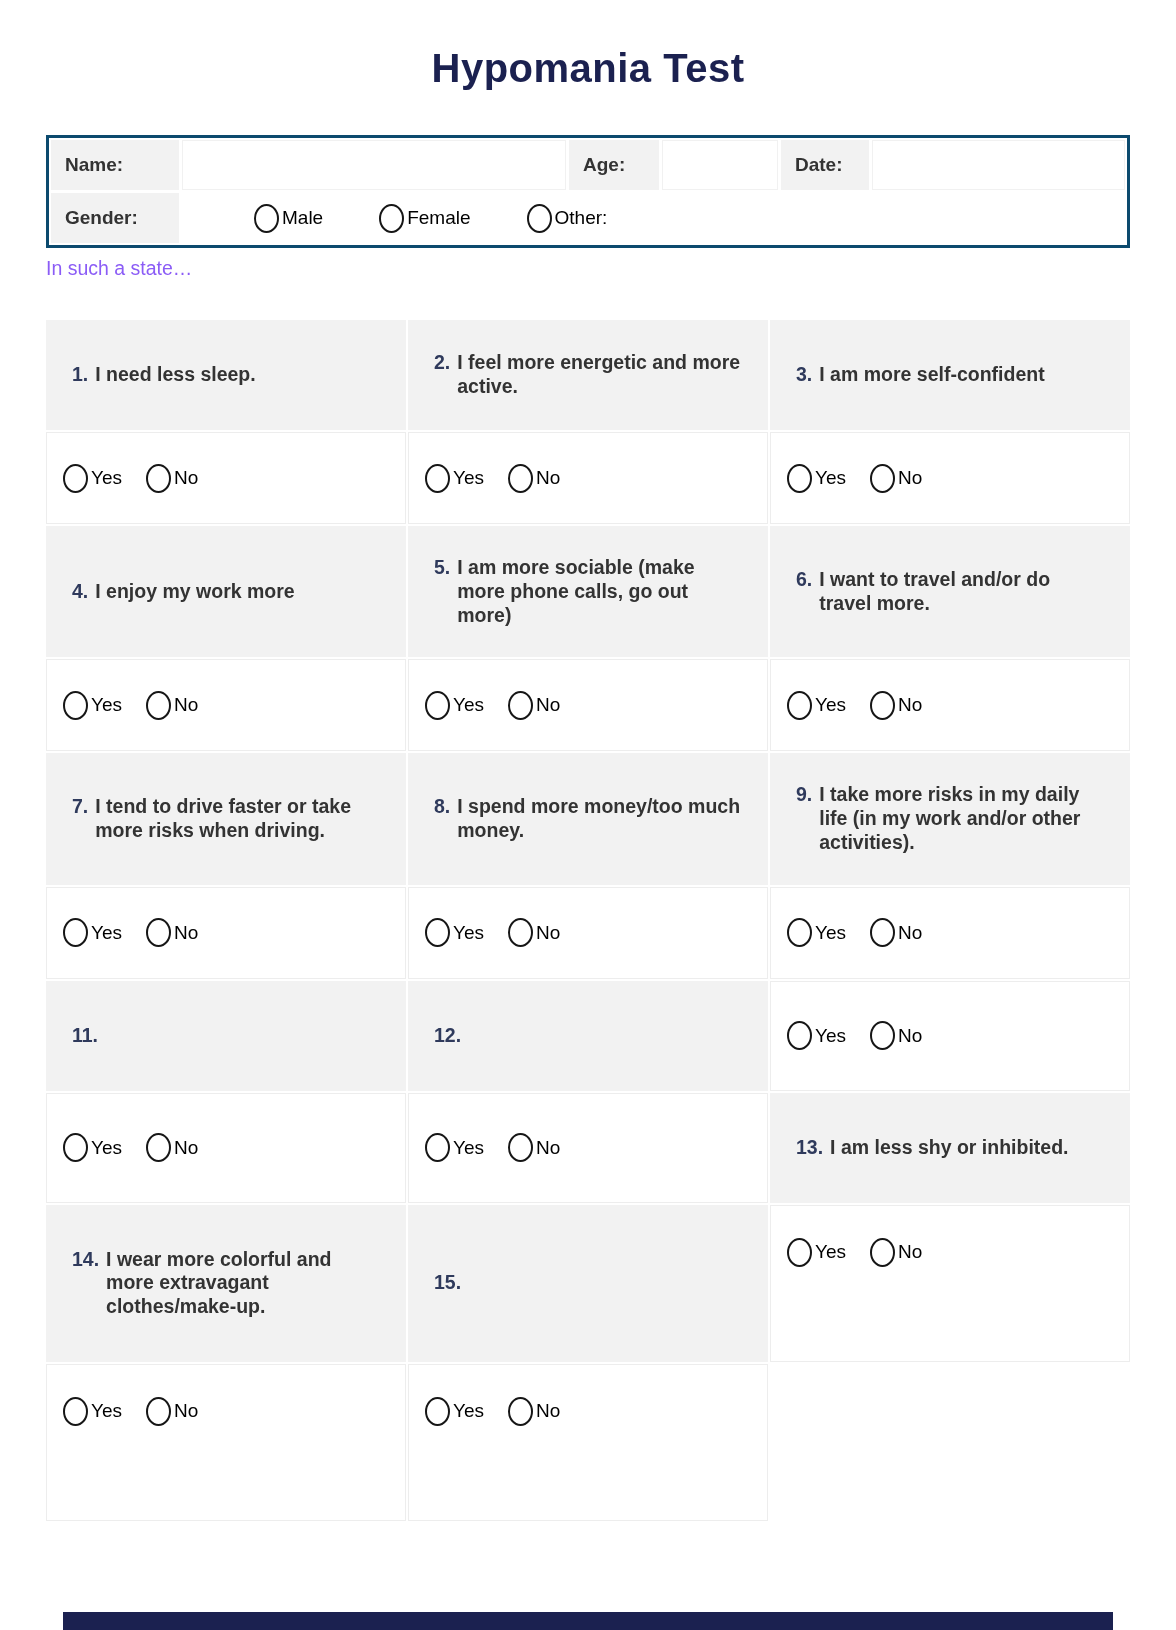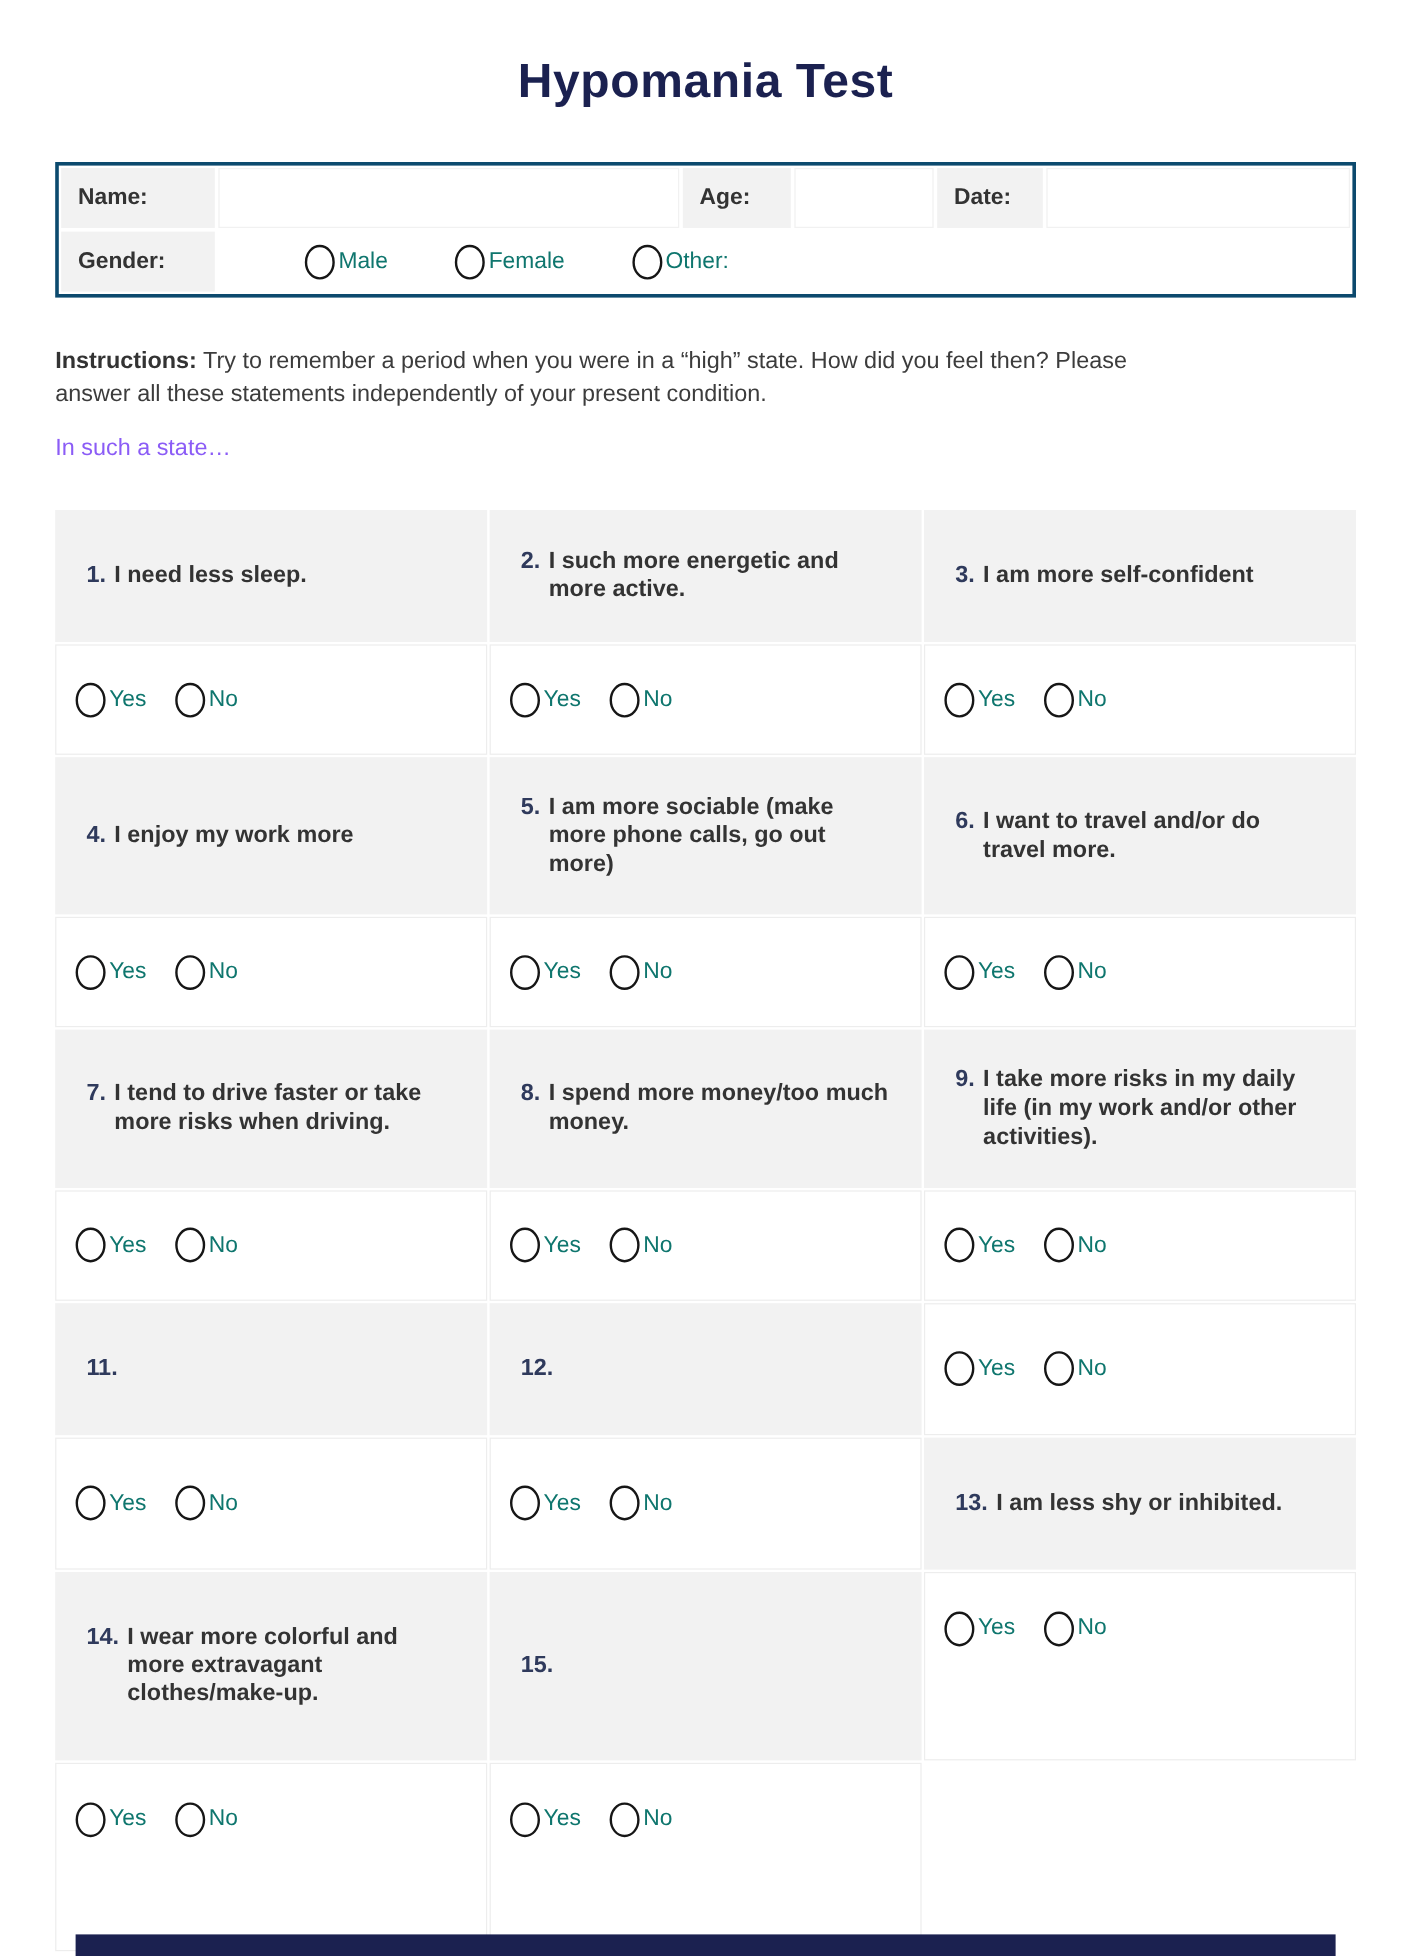--- a/index.html
+++ b/index.html
@@ -63,21 +63,21 @@
   .opt { display: flex; align-items: center; cursor: pointer; }
   .radio {
     display: inline-block;
     width: 25px;
     height: 29px;
     border: 2.5px solid #161616;
     border-radius: 50%;
     background: #fff;
     flex: 0 0 auto;
   }
-  .optlabel { font-size: 19px; color: #0f766e; margin-left: 3px; white-space: nowrap; }
+  .optlabel { font-size: 19px; color: #000000; margin-left: 3px; white-space: nowrap; }
 
   
   .instructions {
     margin-top: 40px;
     font-size: 19.5px;
     line-height: 1.4;
     color: #3c3c3c;
     max-width: 955px;
   }
   .instructions b { color: #333; }
@@ -155,35 +155,34 @@
         <span class="radio"></span>
         <span class="optlabel">Female</span>
       </span>
       <span class="opt">
         <span class="radio"></span>
         <span class="optlabel">Other:</span>
       </span>
     </div>
   </div>
 
-  <p class="instructions"><b>Instructions:</b> <span>Try to remember a period when you were in a “high” state. How did you feel then? Please answer all these statements independently of your present condition.</span></p>
 
   <p class="lead-in">In such a state…</p>
 
   <div class="qgrid">
       <div class="qcell">
         <div class="q">
           <span class="qnum">1.</span>
           <span class="qtext">I need less sleep.</span>
         </div>
       </div>
       <div class="qcell">
         <div class="q">
           <span class="qnum">2.</span>
-          <span class="qtext">I such more energetic and more active.</span>
+          <span class="qtext">I feel more energetic and more active.</span>
         </div>
       </div>
       <div class="qcell">
         <div class="q">
           <span class="qnum">3.</span>
           <span class="qtext">I am more self-confident</span>
         </div>
       </div>
       <div class="acell">
         <span class="opt">

